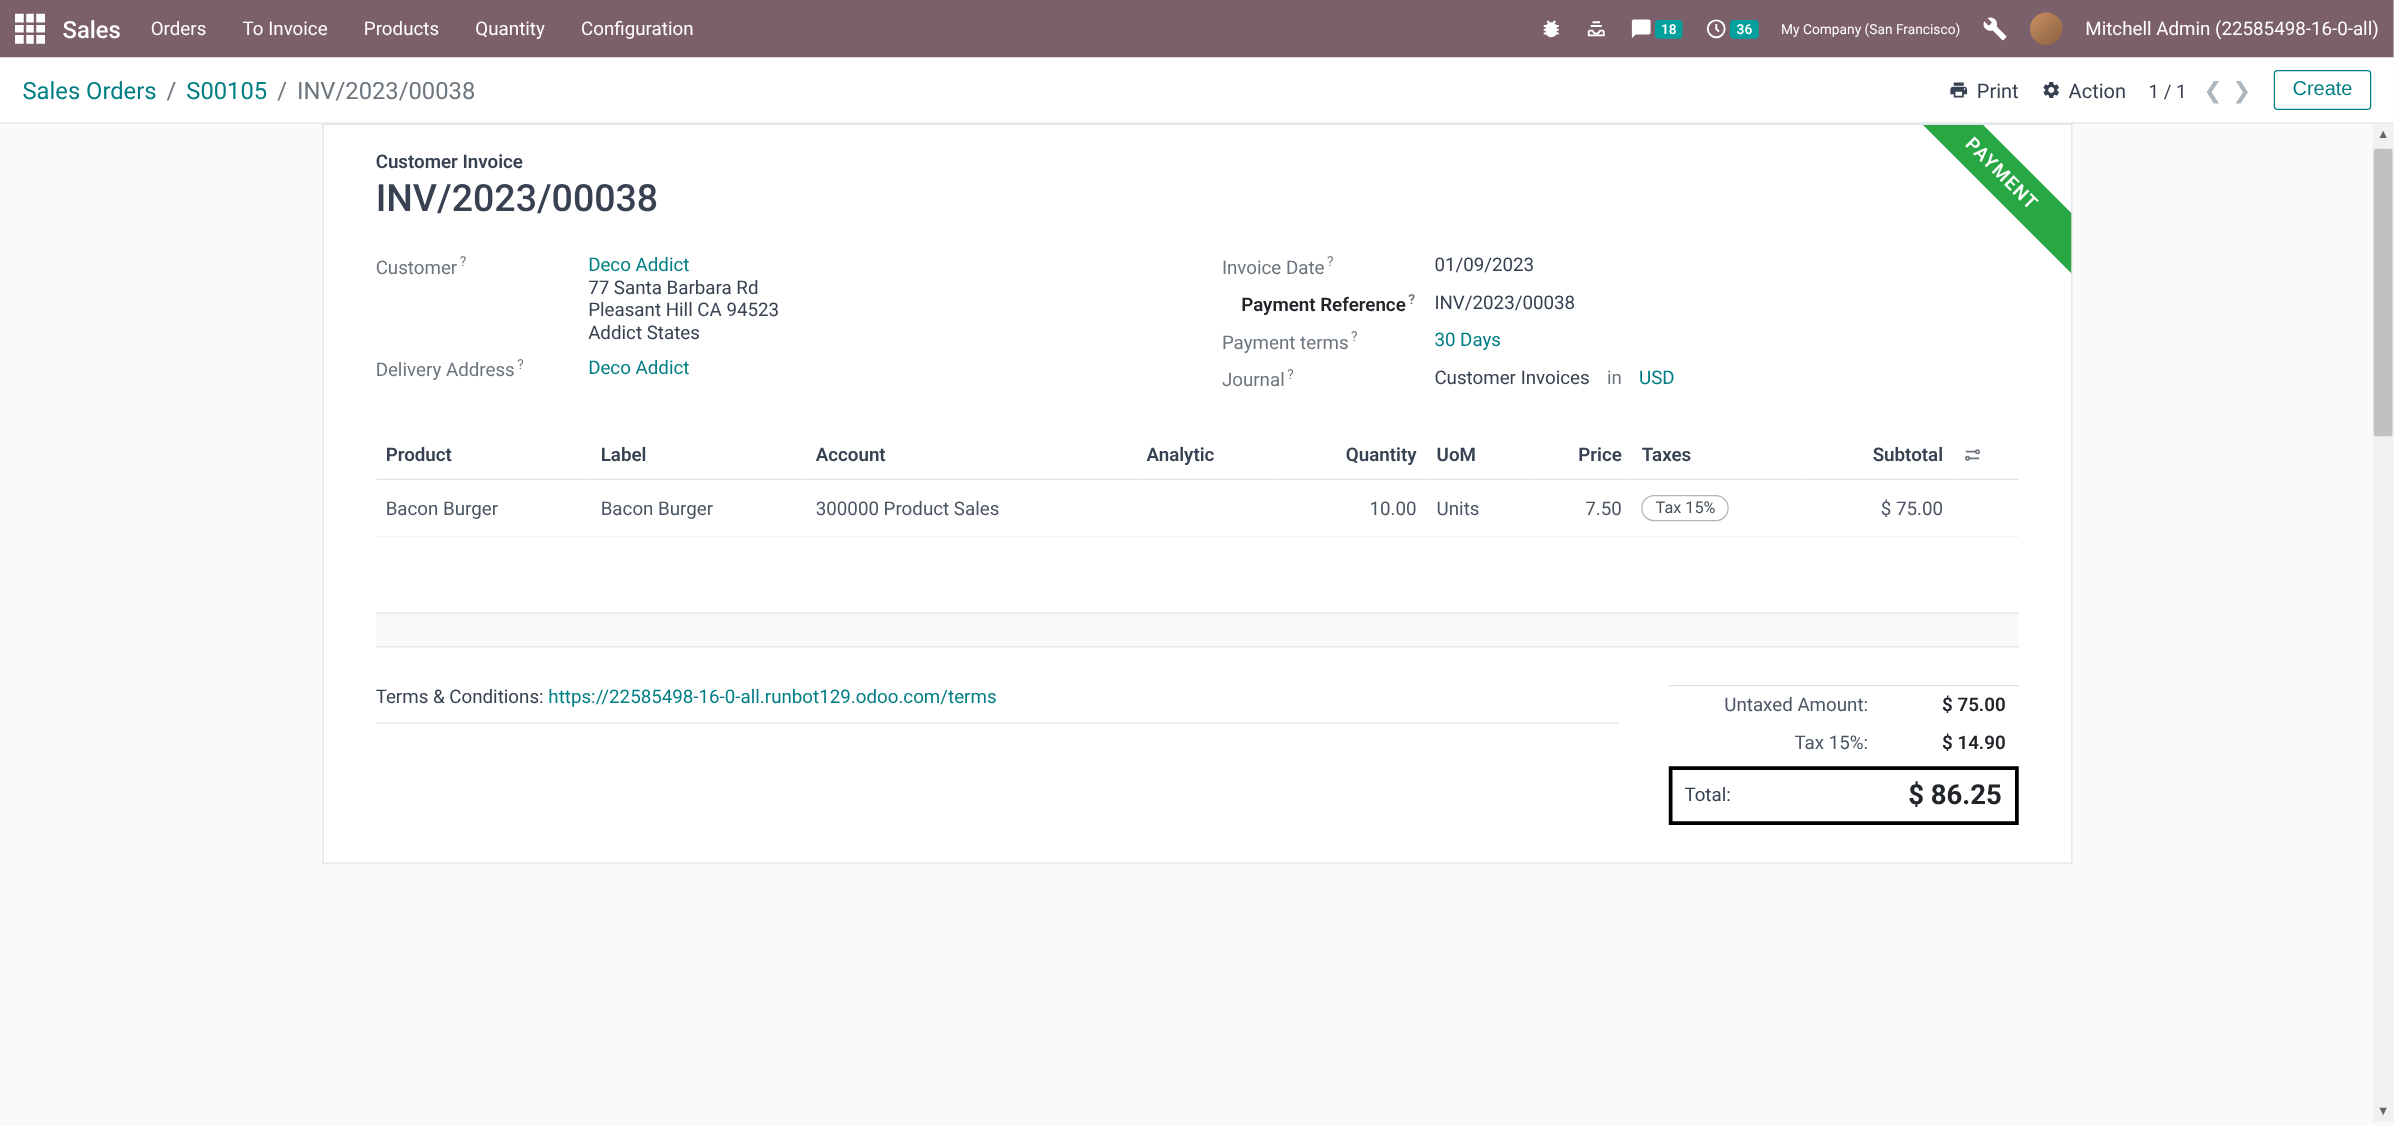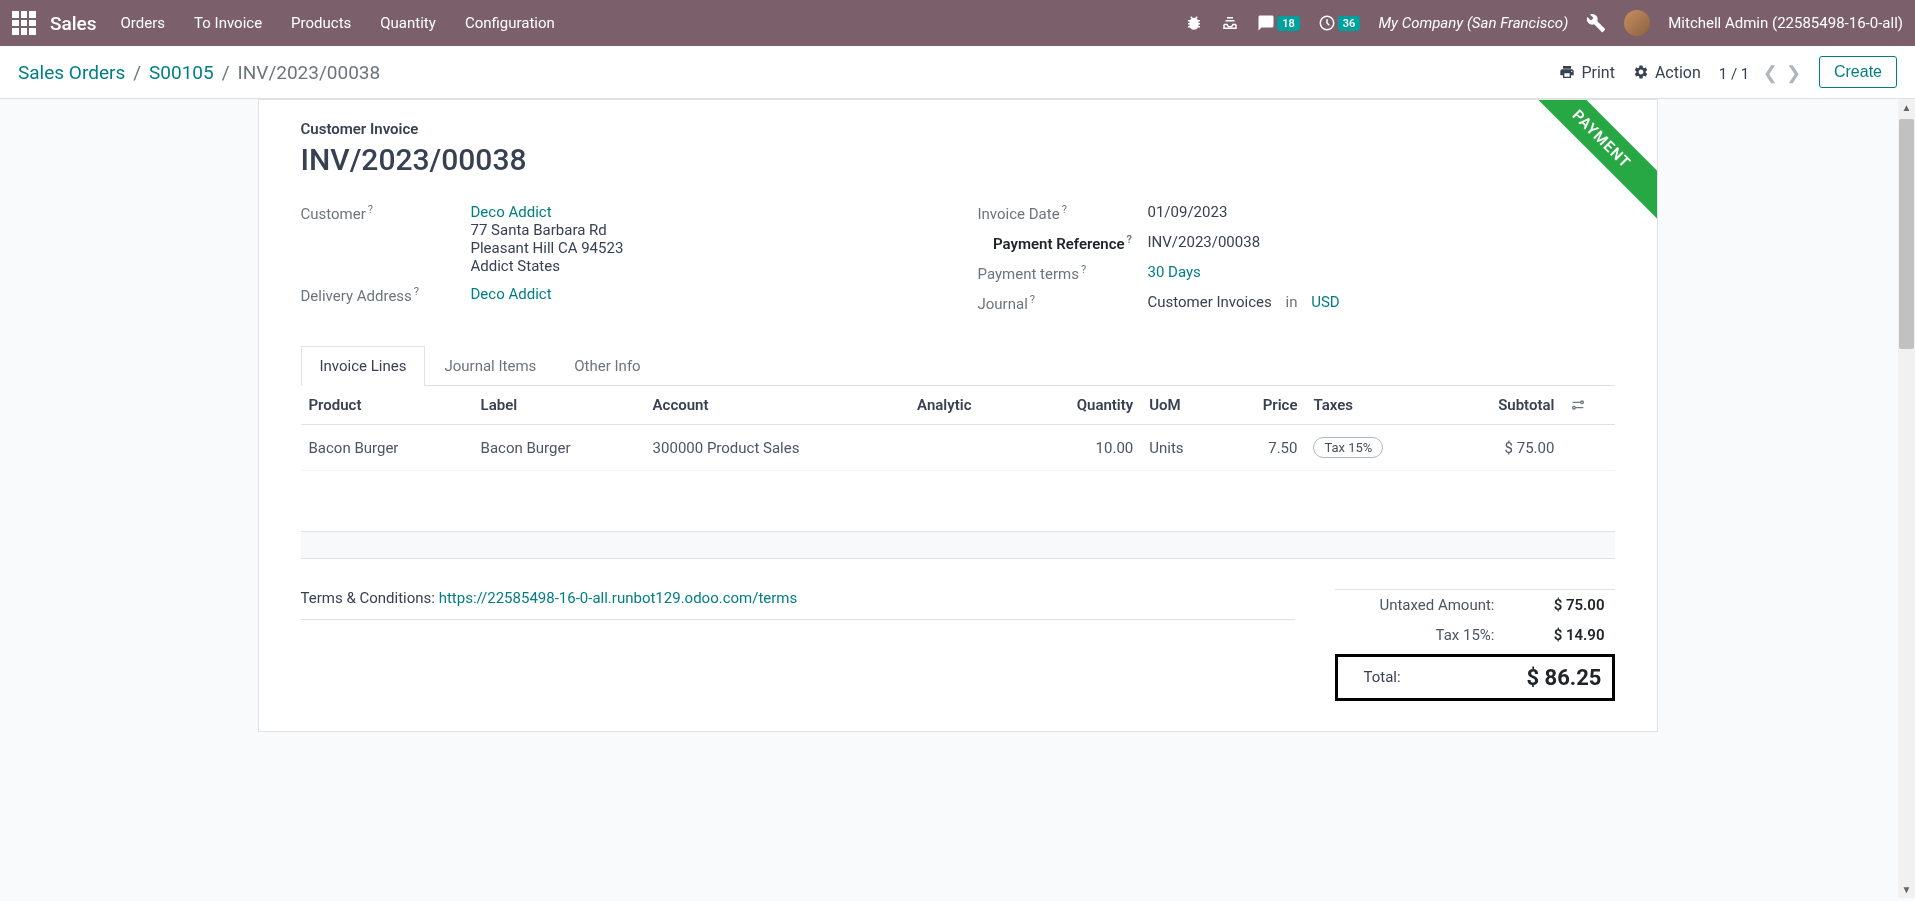--- a/index.html
+++ b/index.html
@@ -6,21 +6,21 @@
 body { font-family: -apple-system, BlinkMacSystemFont, "Segoe UI", Roboto, sans-serif; font-size: 14px; color: #374151; background: #f9fafb; overflow-x: hidden; }
 .topbar { background: #7b5f6a; color: #fff; height: 46px; display: flex; align-items: center; padding: 0 12px; }
 .apps-icon { width: 24px; height: 24px; display: grid; grid-template-columns: repeat(3,1fr); grid-template-rows: repeat(3,1fr); gap: 2px; margin-right: 14px; cursor: pointer; }
 .apps-icon span { background: #fff; }
 .app-name { font-size: 19px; font-weight: 500; margin-right: 24px; }
 .nav-items { display: flex; gap: 29px; }
 .nav-item { color: #fff; cursor: pointer; font-size: 15px; }
 .topbar-right { margin-left: auto; display: flex; align-items: center; gap: 18px; }
 .topbar-icon { position: relative; cursor: pointer; color: #fff; display: flex; align-items: center; }
 .badge { background: #00a09d; color: #fff; font-size: 11px; padding: 1px 5px; border-radius: 3px; margin-left: 2px; font-weight: 600; }
-.company-name { font-size: 15px; cursor: pointer; font-style: italic; }
+.company-name { font-size: 11px; cursor: pointer; }
 .avatar { width: 26px; height: 26px; border-radius: 50%; background: linear-gradient(135deg, #c89060, #8b6040); display: inline-block; }
 .user-name { font-size: 15px; }
 .controlbar { background: #fff; border-bottom: 1px solid #dee2e6; padding: 10px 18px; display: flex; align-items: center; }
 .breadcrumb { display: flex; align-items: center; gap: 8px; font-size: 19px; }
 .breadcrumb a { color: #017e84; text-decoration: none; cursor: pointer; }
 .breadcrumb .sep { color: #6c757d; }
 .breadcrumb .current { color: #6c757d; }
 .cb-right { margin-left: auto; display: flex; align-items: center; gap: 18px; }
 .cb-btn { display: inline-flex; align-items: center; gap: 6px; cursor: pointer; font-size: 16px; color: #374151; }
 .pager { font-size: 15px; color: #374151; }
@@ -55,21 +55,21 @@
 .grey-band { background: #f8f9fa; height: 28px; border-top: 1px solid #dee2e6; border-bottom: 1px solid #dee2e6; }
 .footer-section { display: flex; justify-content: space-between; align-items: flex-start; padding-top: 30px; gap: 40px; }
 .terms { font-size: 15px; color: #374151; flex: 1; border-bottom: 1px solid #dee2e6; padding-bottom: 12px; }
 .terms a { color: #017e84; text-decoration: none; }
 .totals { width: 280px; }
 .totals-row { display: flex; justify-content: space-between; padding: 6px 10px; font-size: 15px; }
 .totals-row.bordered-top { border-top: 1px solid #dee2e6; }
 .totals-row .tl { color: #4b5563; text-align: right; flex: 1; padding-right: 20px; }
 .totals-row .tv { font-weight: 600; color: #212529; width: 90px; text-align: right; }
 .total-box { border: 3px solid #000; padding: 8px 10px; display: flex; justify-content: space-between; align-items: center; margin-top: 4px; }
-.total-box .tl { font-size: 15px; color: #374151; margin-left: 16px; }
+.total-box .tl { font-size: 15px; color: #374151; }
 .total-box .tv { font-size: 22px; font-weight: 700; color: #212529; }
 .scroll-side { position: absolute; right: 0; top: 0; bottom: 0; width: 17px; background: #f1f1f1; display: flex; flex-direction: column; justify-content: space-between; align-items: center; }
 .scroll-arrow { font-size: 10px; color: #666; padding: 3px; cursor: pointer; }
 .scroll-thumb { position: absolute; top: 20px; width: 15px; height: 230px; background: #c1c1c1; border-radius: 2px; right: 1px; }
 svg { display: block; }
 </style>
 </head>
 <body>
 
 <div class="topbar">
@@ -201,25 +201,20 @@
             <div class="field-label"><span>Journal</span><span class="help">?</span></div>
             <div class="field-value">
               <span>Customer Invoices</span>
               <span class="inline-in">in</span>
               <a>USD</a>
             </div>
           </div>
         </div>
       </div>
 
-      <div class="tabs">
-        <div class="tab active">Invoice Lines</div>
-        <div class="tab">Journal Items</div>
-        <div class="tab">Other Info</div>
-      </div>
 
       <table class="inv-table">
         <thead>
           <tr>
             <th>Product</th>
             <th>Label</th>
             <th>Account</th>
             <th>Analytic</th>
             <th class="r">Quantity</th>
             <th>UoM</th>

